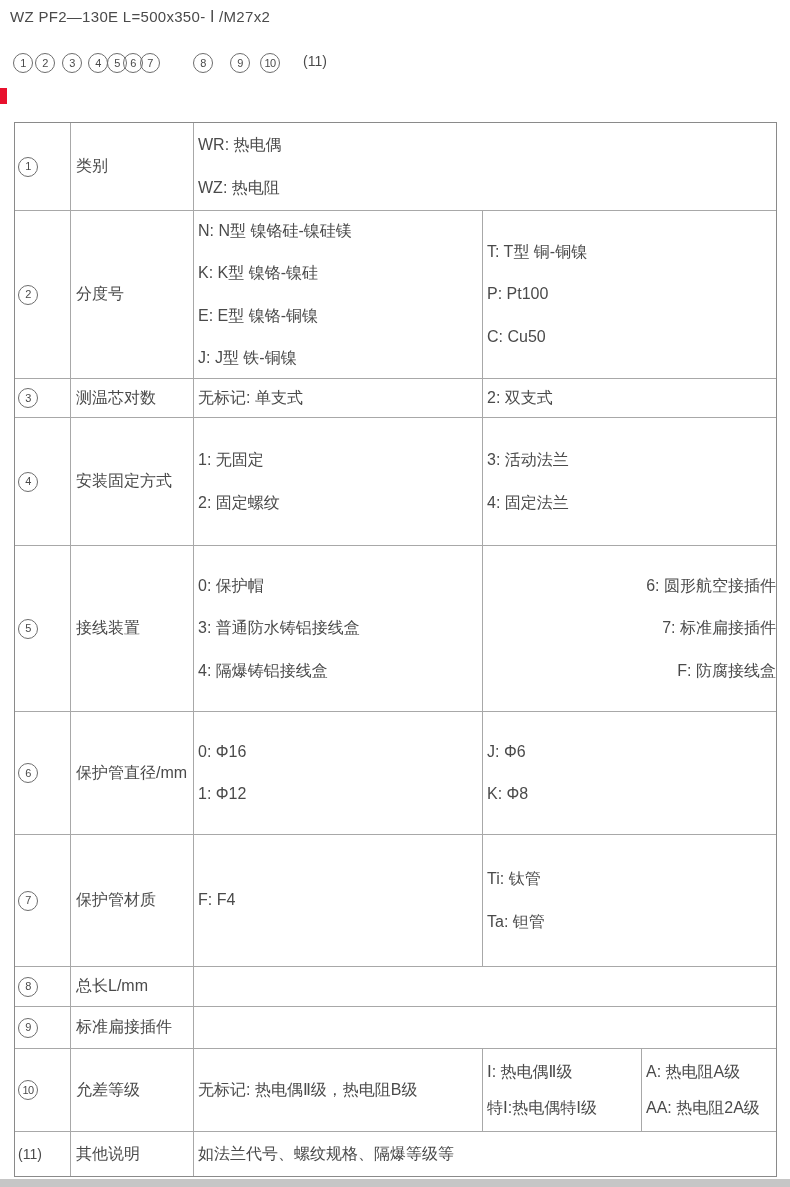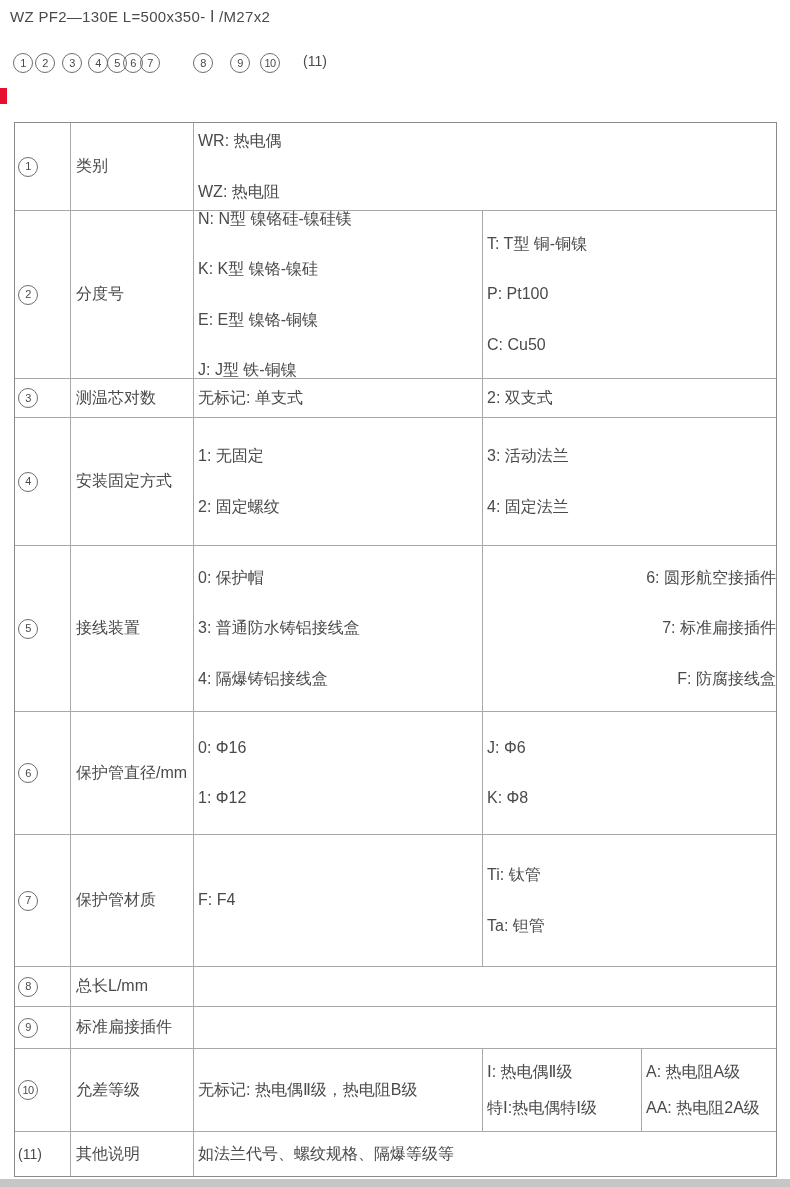--- a/index.html
+++ b/index.html
@@ -39,21 +39,21 @@
   .c1 .num-plain{font-size:14px;}
   .c2{
     width:123px;box-sizing:border-box;border-right:1px solid #a8a8a8;
     display:flex;align-items:center;padding-left:5px;flex:none;
     font-size:16px;line-height:1.15;
   }
   .cell{
     box-sizing:border-box;display:flex;flex-direction:column;justify-content:center;
     padding-left:4px;font-size:16px;line-height:1.15;flex:none;
   }
-  .cell{gap:32px;}
+  .cell{gap:24px;}
   .cell.tight{gap:18px;}
   .cell:not(:last-child){border-right:1px solid #a8a8a8;}
   .cell .line{white-space:nowrap;}
   .bottom-band{position:absolute;left:0;top:1179px;width:790px;height:8px;background:#c6c6c6;}
 </style>
 </head>
 <body>
 
 <div class="title">WZ PF2—130E L=500x350- Ⅰ /M27x2</div>
 

